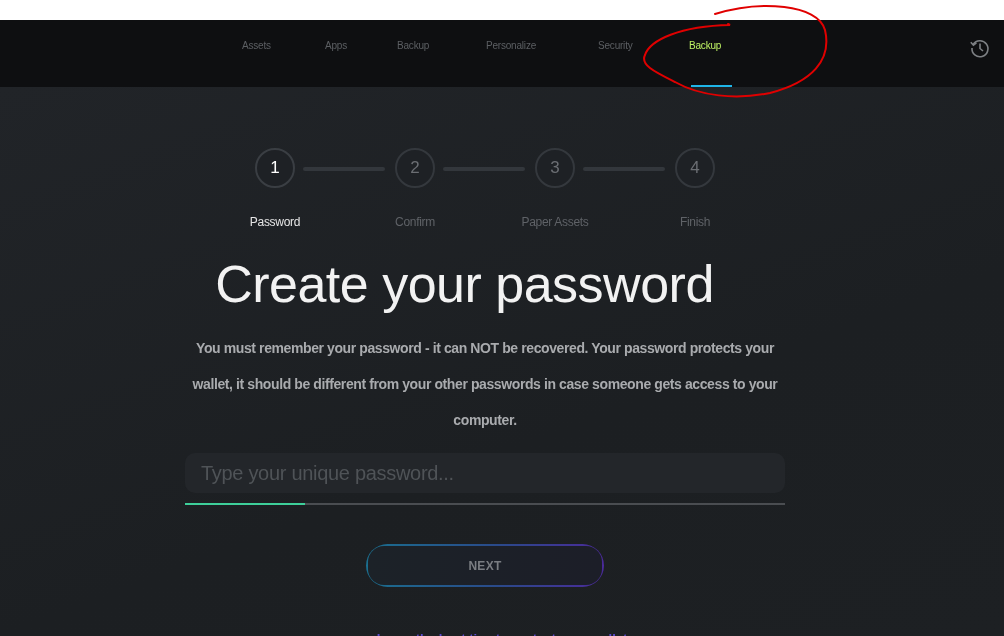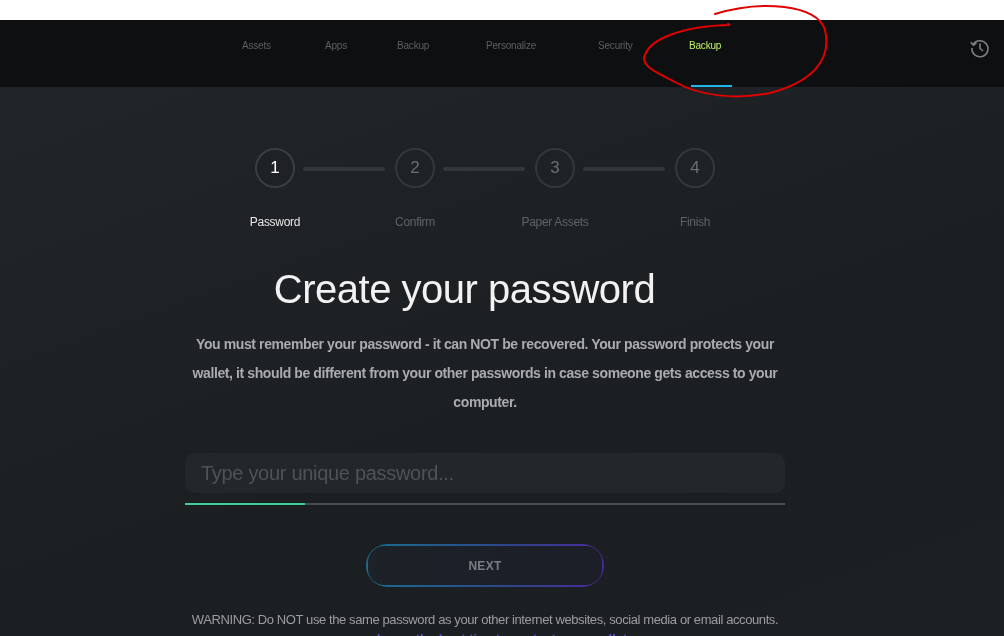--- a/index.html
+++ b/index.html
@@ -34,25 +34,25 @@
   }
   .step-circle.active { color: #ffffff; border-color: #3a3e43; }
   .step-line { position: absolute; top: 19px; height: 4px; border-radius: 2px; background: #33373c; width: 82px; }
   .step-label {
     position: absolute; top: 47px; width: 120px; text-align: center;
     font-size: 12px; color: #5f6267; letter-spacing: -0.3px; margin-top: 20px;
   }
   .step-label.active { color: #e6e6e6; }
   .title {
     position: absolute; left: 0; top: 167px; width: 929px; text-align: center;
-    font-size: 40px; color: #f2f2f2; font-weight: normal; letter-spacing: -0.5px; margin-top: 13px;
+    font-size: 52px; color: #f2f2f2; font-weight: normal; letter-spacing: -0.5px;
   }
   .desc {
     position: absolute; left: 185px; top: 243px; width: 600px; text-align: center;
-    font-size: 14px; line-height: 29px; color: #a9abae; font-weight: bold; letter-spacing: -0.4px;
+    font-size: 14px; line-height: 36px; color: #a9abae; font-weight: bold; letter-spacing: -0.4px;
   }
   .pw-input {
     position: absolute; left: 185px; top: 366px; width: 600px; height: 40px;
     border-radius: 10px; background: #23262a; border: none; outline: none;
     padding-left: 16px; font-size: 20px; color: #d0d0d0;
     font-family: "Liberation Sans", sans-serif; letter-spacing: -0.3px;
   }
   .pw-input::placeholder { color: #4f5357; }
   .strength-track { position: absolute; left: 185px; top: 416px; width: 600px; height: 2px; background: #4a4d51; }
   .strength-fill { position: absolute; left: 0; top: 0; height: 2px; background: #3ecf9a; }
@@ -123,19 +123,18 @@
 
   <input class="pw-input" type="password" placeholder="Type your unique password..." style="">
   <div class="strength-track">
     <div class="strength-fill" id="strength-fill" style="width: 20%;"></div>
   </div>
 
   <div class="next-btn">
     <div class="next-inner">NEXT</div>
   </div>
 
-  <p class="warning">WARNING: Do NOT use the same password as your other internet websites, social media or email accounts.</p>
   <a class="learn-link">Learn the best tips to protect your wallet</a>
 </div>
 
 <svg class="annotation" viewBox="0 0 1004 636">
   <path d="M715 14 C760 0, 818 4, 825 30 C832 60, 812 82, 770 93 C735 100, 700 96, 675 82 C655 72, 640 65, 645 55 C650 40, 680 26, 730 25 L728 24" fill="none" stroke="#e00000" stroke-width="2" stroke-linecap="round"></path>
 </svg>
 
 </body></html>

